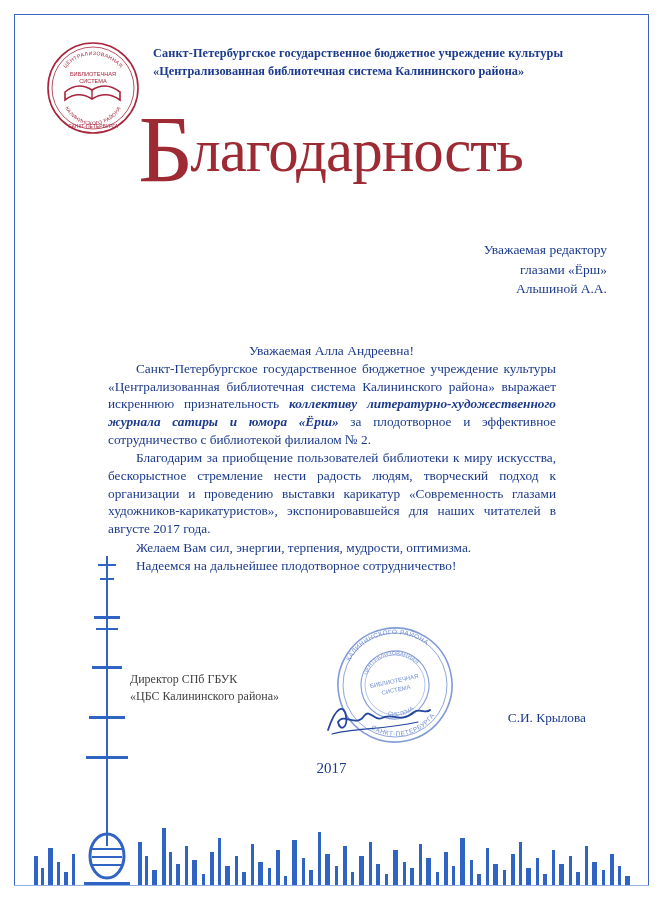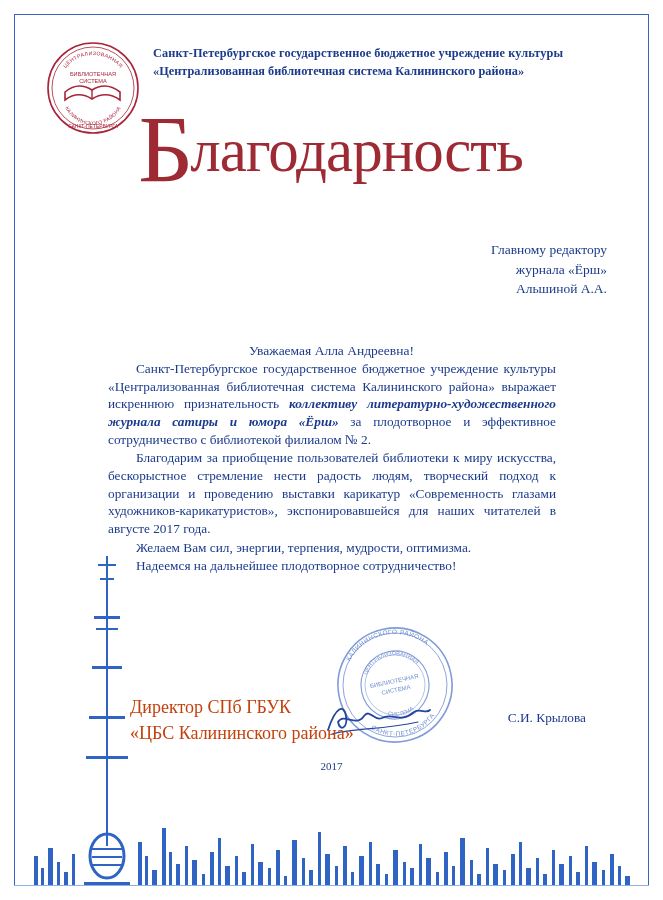--- a/index.html
+++ b/index.html
@@ -130,39 +130,39 @@
   .body-text p.tight { margin-top: 1px; }
   .body-text em {
     font-style: italic;
     font-weight: bold;
   }
 
   
   .sig-left {
     position: absolute;
     left: 130px;
-    top: 694px;
-    font-size: 18px;
+    top: 671px;
+    font-size: 12px;
     line-height: 1.45;
-    color: #c2410c;
+    color: #404040;
   }
   .sig-right {
     position: absolute;
     right: 77px;
     top: 710px;
     font-size: 13.3px;
     color: #1b3a8c;
   }
   .sig-year {
     position: absolute;
     left: 0;
     top: 760px;
     width: 663px;
     text-align: center;
-    font-size: 11px;
+    font-size: 15px;
     color: #1b3a8c;
   }
 
   
   .stamp {
     position: absolute;
     left: 330px;
     top: 620px;
     width: 130px;
     height: 130px;
@@ -322,22 +322,22 @@
       <div class="org-line1">Санкт-Петербургское государственное  бюджетное учреждение культуры</div>
       <div class="org-line2">«Централизованная библиотечная система Калининского района»</div>
     </div>
   </div>
 
   <div class="title">
     <span class="cap">Б</span><span>лагодарность</span>
   </div>
 
   <div class="addressee">
-    <div>Главному редактору</div>
-    <div>журнала «Ёрш»</div>
+    <div>Уважаемая редактору</div>
+    <div>глазами «Ёрш»</div>
     <div>Альшиной А.А.</div>
   </div>
 
   <div class="salutation">Уважаемая Алла Андреевна!</div>
 
   <div class="body-text" style="top:360px;">
     <div id="paragraphs">
         <p>Санкт-Петербургское государственное бюджетное учреждение культуры «Централизованная библиотечная система Калининского района» выражает искреннюю признательность <em>коллективу литературно-художественного журнала сатиры и юмора «Ёрш»</em> за плодотворное и эффективное сотрудничество с библиотекой филиалом № 2.</p>
         <p class="tight">Благодарим за приобщение пользователей библиотеки к миру искусства, бескорыстное стремление нести радость людям, творческий подход к организации и проведению выставки карикатур «Современность глазами художников-карикатуристов», экспонировавшейся для наших читателей в августе 2017 года.</p>
         <p class="tight">Желаем Вам сил, энергии, терпения, мудрости, оптимизма.</p>

